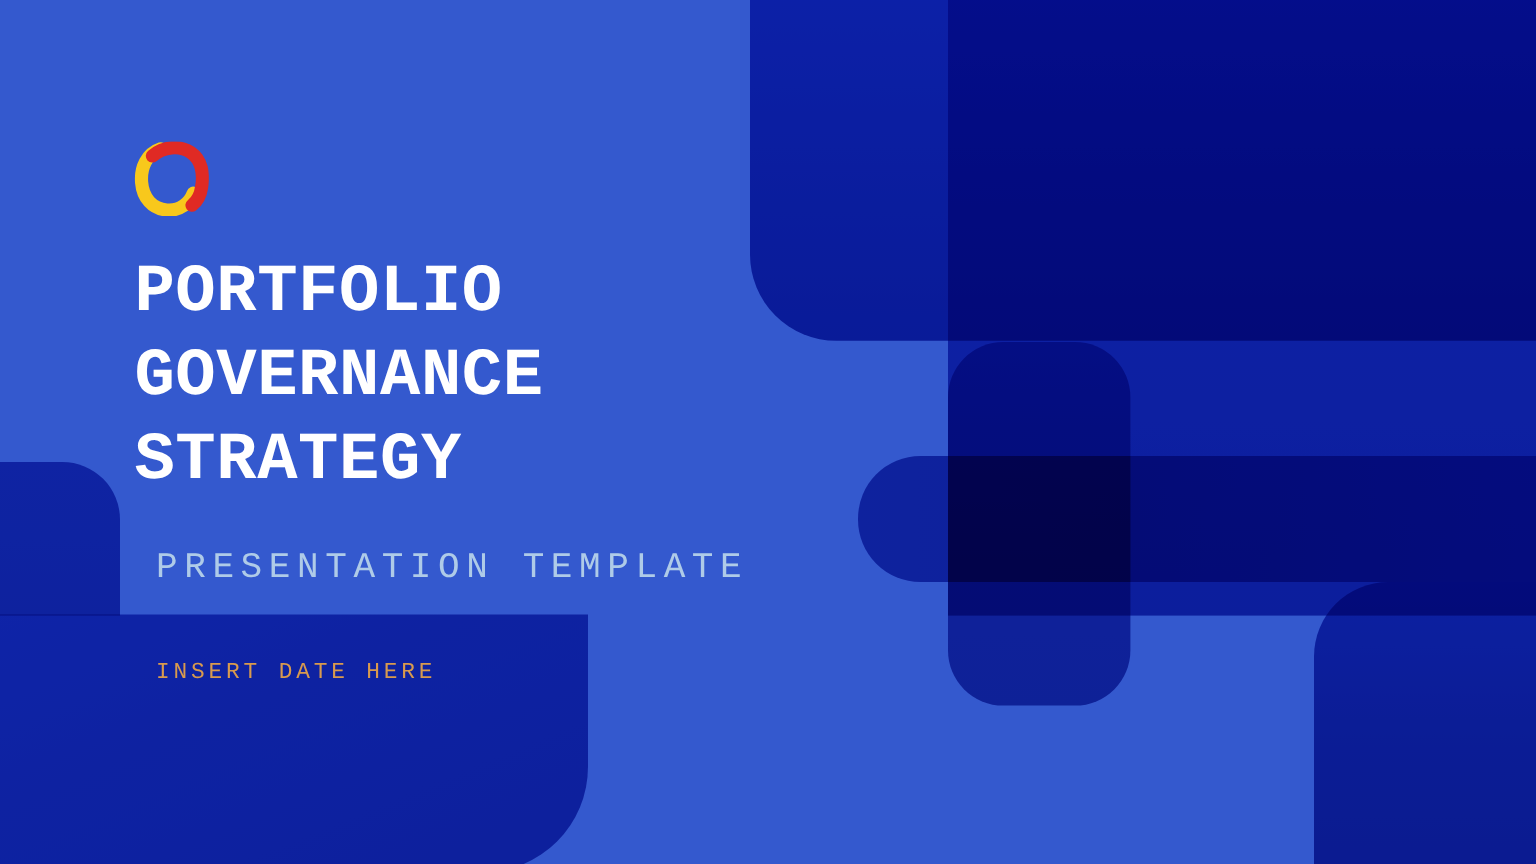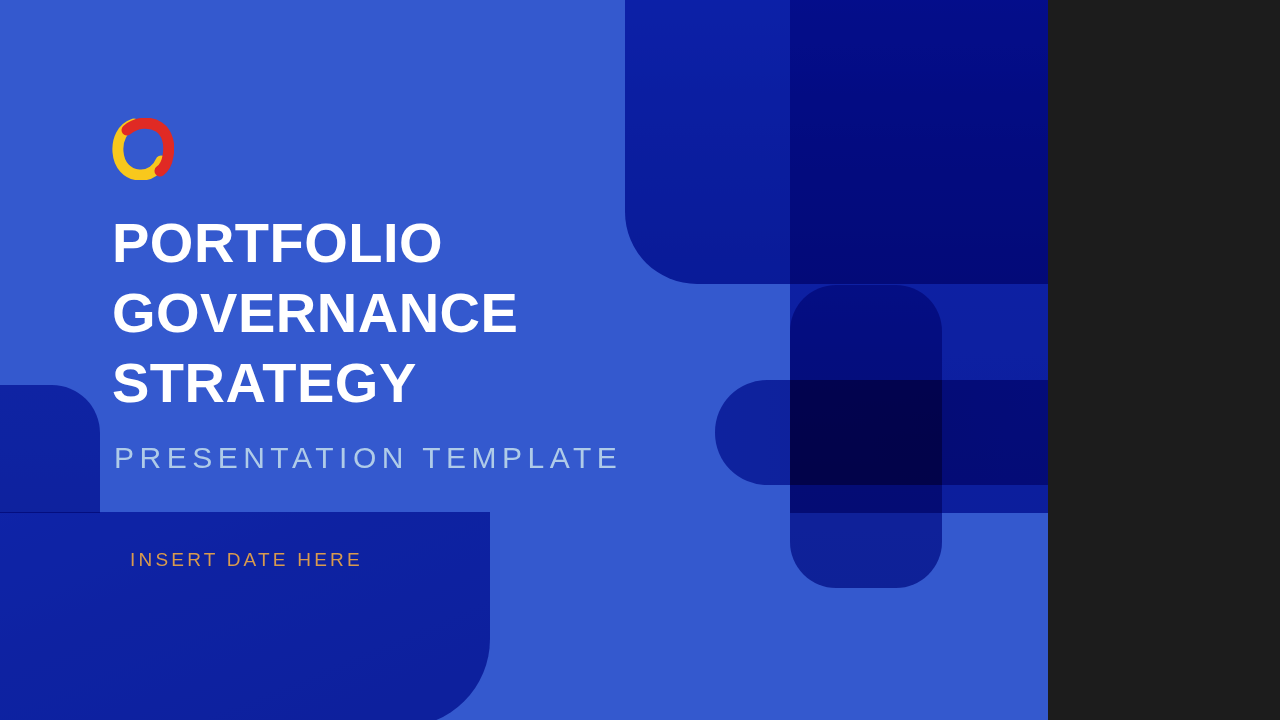--- a/index.html
+++ b/index.html
@@ -5,25 +5,25 @@
 <style>
   html, body {
     margin: 0;
     padding: 0;
     background: #1c1c1c;
   }
   * { box-sizing: border-box; }
 
   .slide {
     position: relative;
-    width: 1048px;
+    width: 1280px;
     height: 720px;
     overflow: hidden;
     background: #3459CE;
-    font-family: Liberation Sans, sans-serif;
+    font-family: Liberation Mono, monospace;
   }
 
   
   .bg-layer {
     position: absolute;
     inset: 0;
     overflow: hidden;
     pointer-events: none;
   }
 
@@ -145,21 +145,21 @@
     font-weight: bold;
     line-height: 70px;
     letter-spacing: 0.5px;
     white-space: pre-line;
   }
 
   .subtitle {
     position: absolute;
     left: 2px;
     top: 438px;
-    margin: 0;
+    margin: 16px;
     color: #AFCBE8;
     font-size: 30px;
     font-weight: normal;
     letter-spacing: 5.5px;
     line-height: 40px;
   }
 
   .date {
     position: absolute;
     left: 18px;

